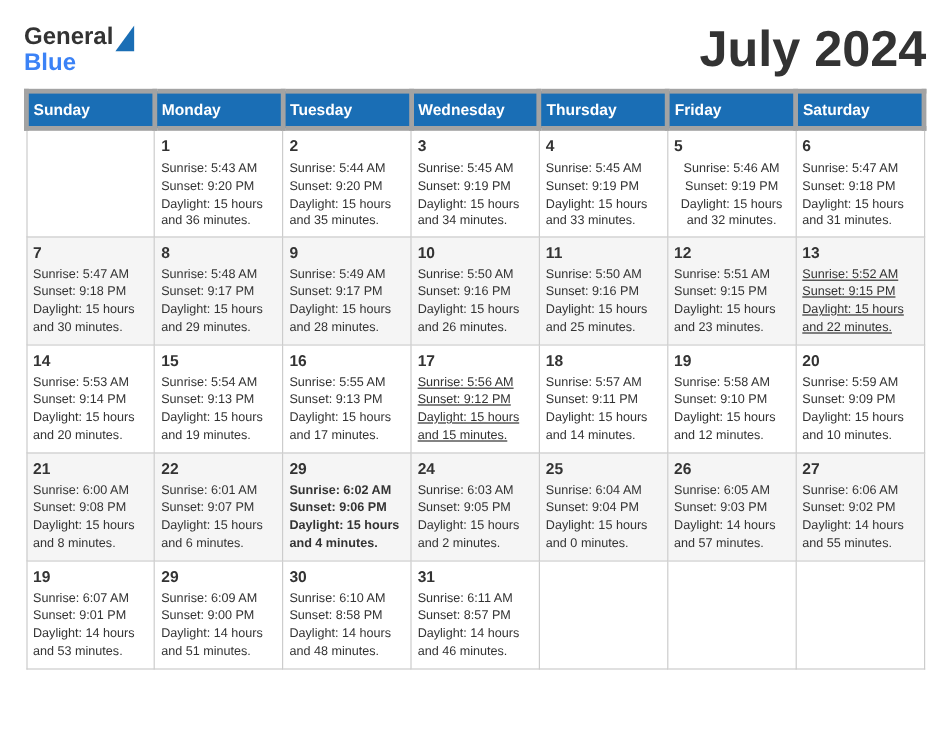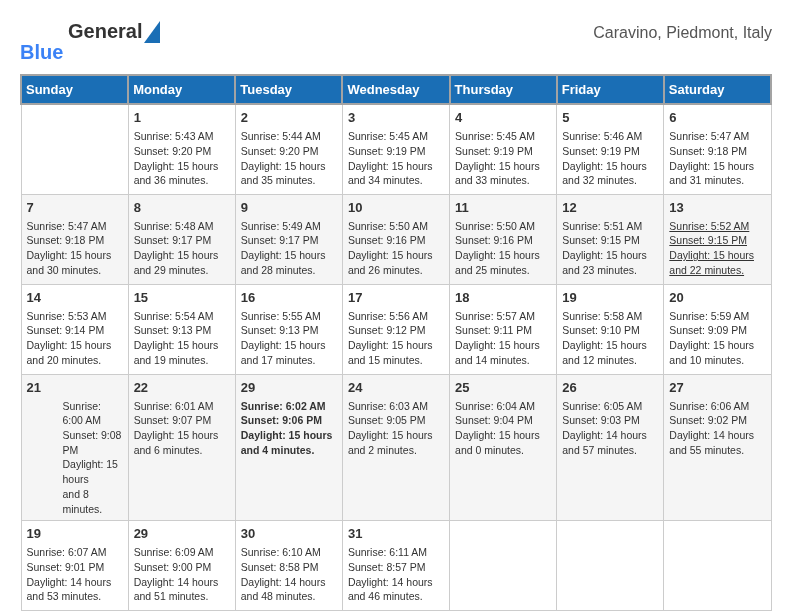--- a/index.html
+++ b/index.html
@@ -13,21 +13,21 @@
     .header {
       display: flex;
       justify-content: space-between;
       align-items: flex-start;
       margin-bottom: 10px;
     }
     .logo {
       display: flex;
       align-items: center;
     }
-    .logo-general { color: #333; margin-left: 48px; }
+    .logo-general { color: #333; }
     .title-block {
       text-align: right;
     }
     .month-title {
       font-size: 42px;
       font-weight: bold;
       color: #333;
       line-height: 1;
     }
     .location-title {
@@ -40,21 +40,21 @@
       border-collapse: collapse;
       font-size: 11px;
     }
     .calendar-table th {
       background-color: #1a6eb5;
       color: #fff;
       padding: 6px 4px;
       text-align: left;
       font-size: 13px;
       font-weight: bold;
-      border: 2px solid #a3a3a3;
+      border: 4px solid #a3a3a3;
     }
     .calendar-table td {
       border: 1px solid #ccc;
       vertical-align: top;
       padding: 4px 5px;
       min-height: 80px;
       height: 90px;
       width: calc(100% / 7);
       color: #333;
       line-height: 1.4;
@@ -88,21 +88,21 @@
       <div style="display:flex; align-items:center;">
         <span class="logo-general" style="font-size:20px; font-weight:bold; color:#333;">General</span>
         <svg width="16" height="22" viewBox="0 0 16 22" style="margin-left:2px;">
           <polygon points="0,22 16,22 16,0" fill="#1a6eb5"></polygon>
         </svg>
       </div>
       <div style="font-size:20px; font-weight:bold; color:#3b82f6; margin-top:-2px;">Blue</div>
     </div>
   </div>
   <div class="title-block">
-    <div class="location-title">Caravino, Piedmont, Italy</div>
+    <div class="month-title">July 2024</div>
   </div>
 </div>
 
 <table class="calendar-table">
   <thead>
     <tr>
     <th>Sunday</th>
         <th>Monday</th>
         <th>Tuesday</th>
         <th>Wednesday</th>
@@ -137,21 +137,21 @@
         </td>
         <td>
           <span class="day-number">4</span>
           <div class="day-info" style="white-space: pre-line;">Sunrise: 5:45 AM
 Sunset: 9:19 PM
 Daylight: 15 hours
 and 33 minutes.</div>
         </td>
         <td>
           <span class="day-number">5</span>
-          <div class="day-info" style="white-space: pre-line;">Sunrise: 5:46 AM
+          <div class="day-info" style="white-space: pre-line; text-align: center;">Sunrise: 5:46 AM
 Sunset: 9:19 PM
 Daylight: 15 hours
 and 32 minutes.</div>
         </td>
         <td>
           <span class="day-number">6</span>
           <div class="day-info" style="white-space: pre-line;">Sunrise: 5:47 AM
 Sunset: 9:18 PM
 Daylight: 15 hours
 and 31 minutes.</div>
@@ -225,21 +225,21 @@
         </td>
         <td>
           <span class="day-number">16</span>
           <div class="day-info" style="white-space: pre-line;">Sunrise: 5:55 AM
 Sunset: 9:13 PM
 Daylight: 15 hours
 and 17 minutes.</div>
         </td>
         <td>
           <span class="day-number">17</span>
-          <div class="day-info" style="white-space: pre-line;">Sunrise: 5:56 AM
+          <div class="day-info" style="white-space: pre-line; text-decoration: underline;">Sunrise: 5:56 AM
 Sunset: 9:12 PM
 Daylight: 15 hours
 and 15 minutes.</div>
         </td>
         <td>
           <span class="day-number">18</span>
           <div class="day-info" style="white-space: pre-line;">Sunrise: 5:57 AM
 Sunset: 9:11 PM
 Daylight: 15 hours
 and 14 minutes.</div>
@@ -255,21 +255,21 @@
           <span class="day-number">20</span>
           <div class="day-info" style="white-space: pre-line;">Sunrise: 5:59 AM
 Sunset: 9:09 PM
 Daylight: 15 hours
 and 10 minutes.</div>
         </td>
       </tr>
       <tr class="row-alt">
         <td>
           <span class="day-number">21</span>
-          <div class="day-info" style="white-space: pre-line; margin-left: 36px;">Sunrise: 6:00 AM
+          <div class="day-info" style="white-space: pre-line;">Sunrise: 6:00 AM
 Sunset: 9:08 PM
 Daylight: 15 hours
 and 8 minutes.</div>
         </td>
         <td>
           <span class="day-number">22</span>
           <div class="day-info" style="white-space: pre-line;">Sunrise: 6:01 AM
 Sunset: 9:07 PM
 Daylight: 15 hours
 and 6 minutes.</div>

